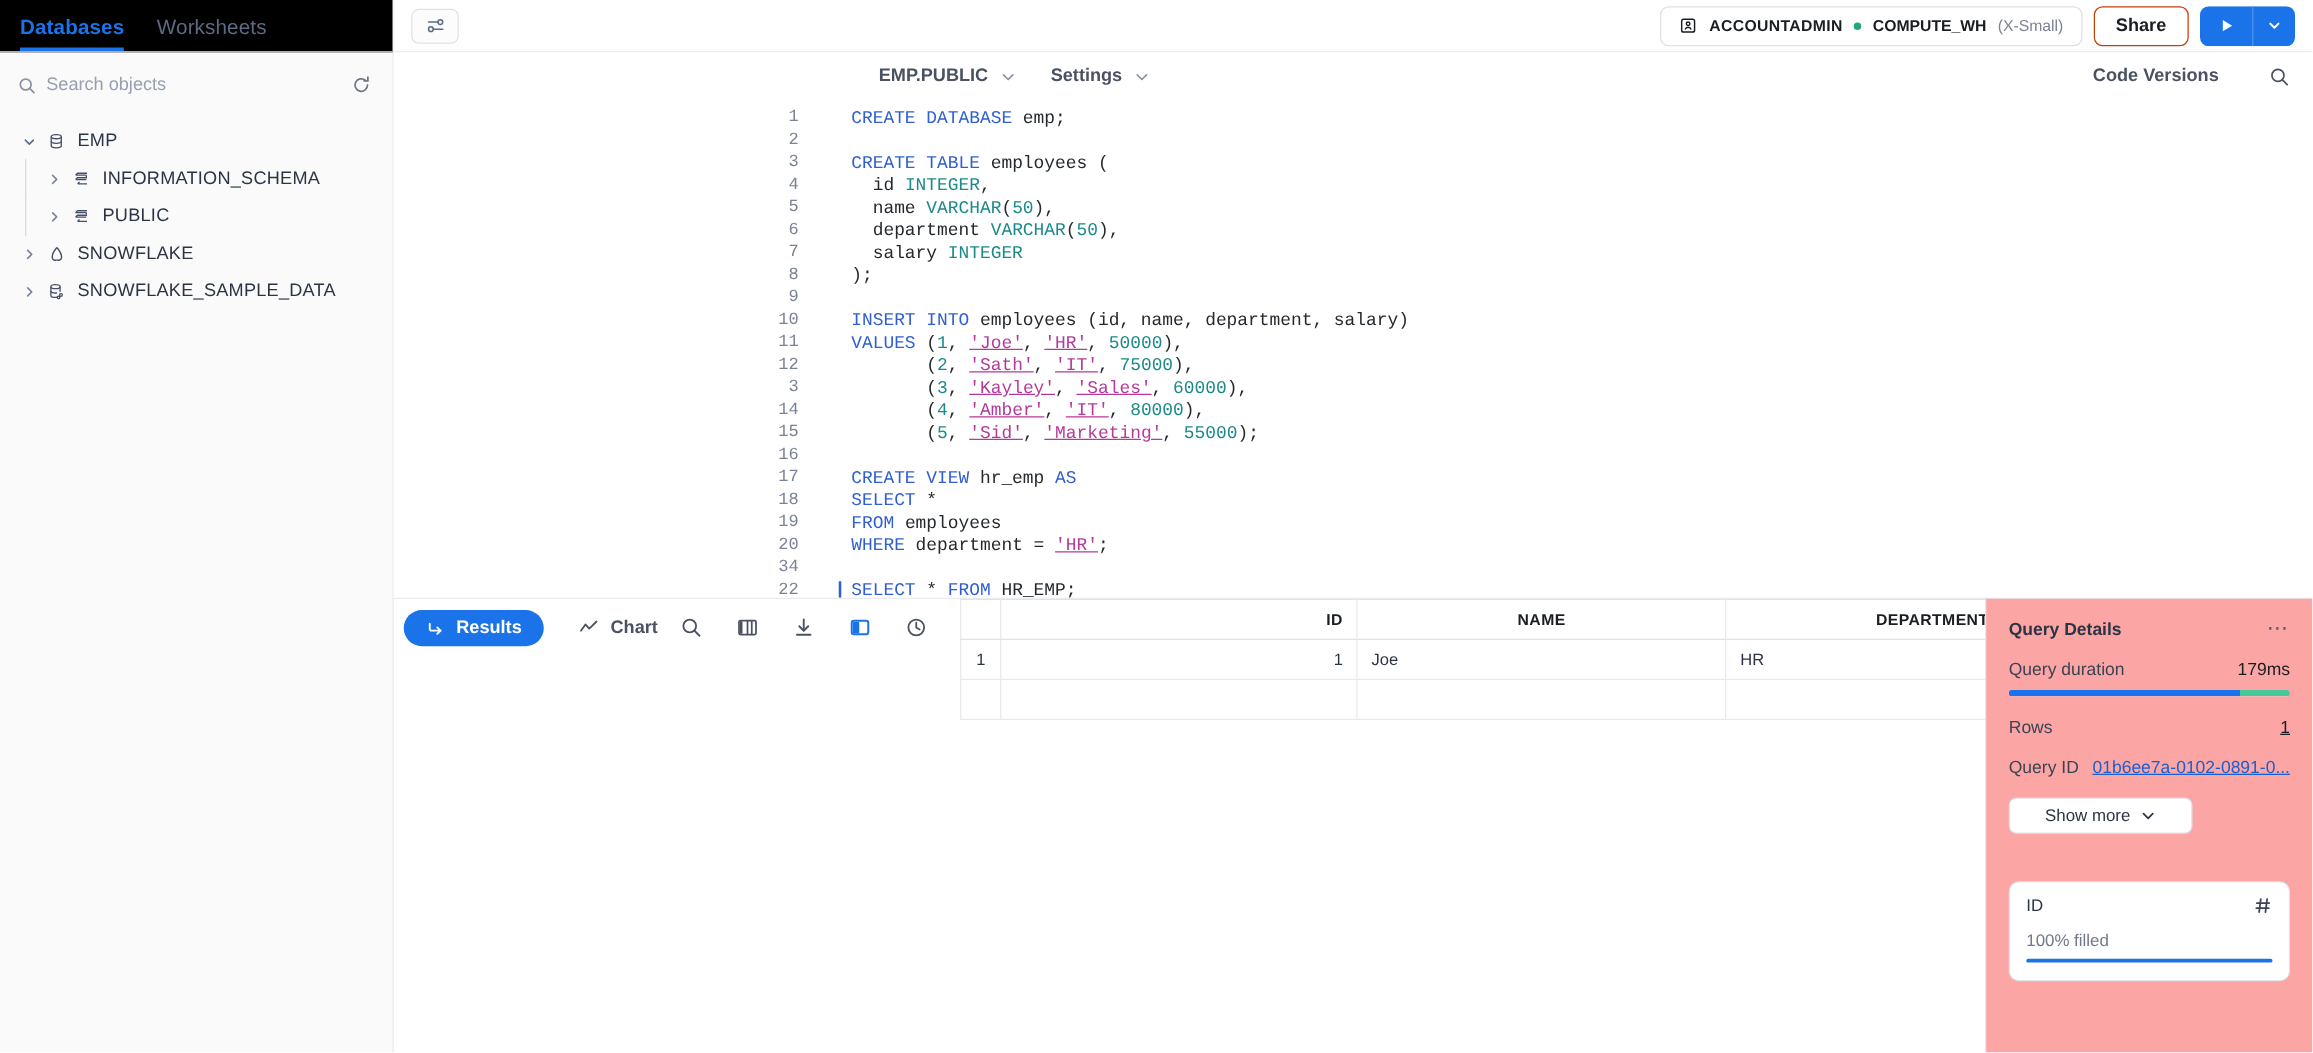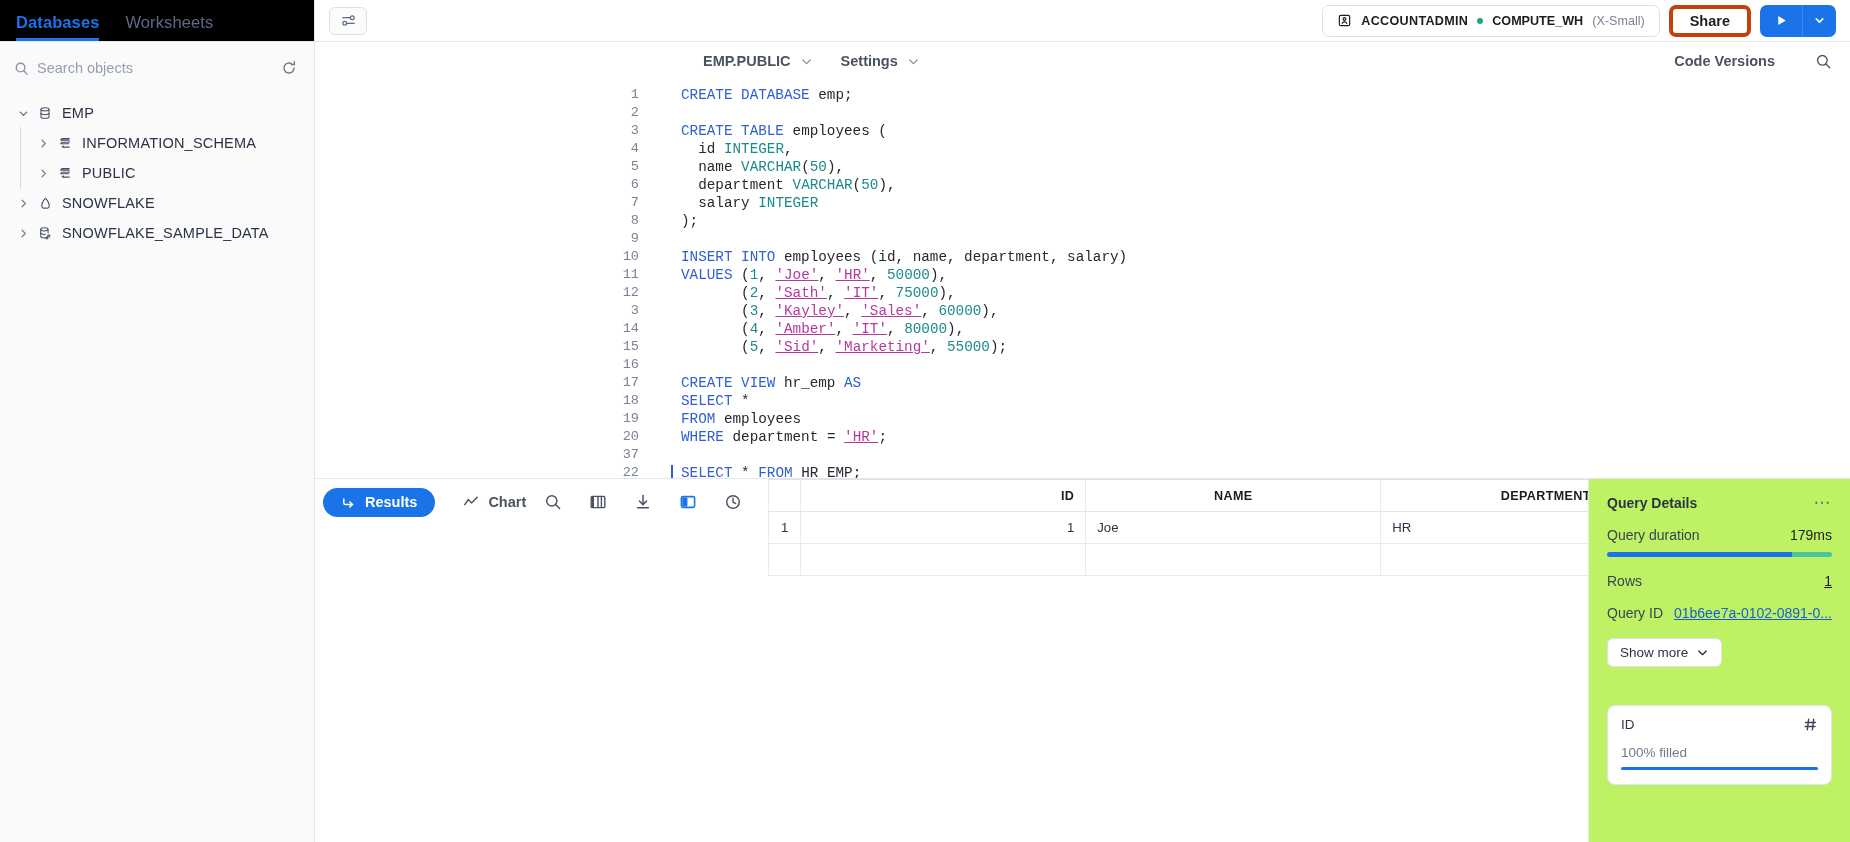--- a/index.html
+++ b/index.html
@@ -79,21 +79,21 @@
   .ctx-pill {
     height: 32px; border: 1px solid #dde1e7; border-radius: 7px;
     display: flex; align-items: center; gap: 9px; padding: 0 14px;
     background: #fff; font-size: 13px; cursor: pointer;
   }
   .ctx-role { font-weight: 700; letter-spacing: .3px; font-size: 12.6px; color: #1a1d21; }
   .green-dot { width: 6px; height: 6px; border-radius: 50%; background: #1fa97a; }
   .ctx-wh { font-weight: 700; font-size: 12.6px; color: #1a1d21; }
   .ctx-wh-size { font-weight: 400; color: #7b8394; font-size: 12.6px; }
   .share-btn {
-    height: 32px; border: 4px solid #c2410c; border-radius: 7px;
+    height: 32px; border: 1px solid #c2410c; border-radius: 7px;
     display: flex; align-items: center; padding: 0 17px; background: #fff;
     font-size: 14.5px; font-weight: 700; cursor: pointer; color: #1a1d21;
   }
   .run-group { display: flex; height: 32px; border-radius: 7px; overflow: hidden; }
   .run-btn {
     width: 42px; background: #1a73e8; display: flex; align-items: center;
     justify-content: center; cursor: pointer;
   }
   .run-caret {
     width: 34px; background: #1a73e8; display: flex; align-items: center;
@@ -168,39 +168,39 @@
   .c-name { width: 295px; }
   .c-dept { width: 330px; }
   .c-sal { width: 296px; text-align: right; }
   td.idxcell { color: #7f88f0; text-align: center; font-size: 12.4px; padding: 0; }
   .blank-row td { height: 30px; border-bottom: none; }
 
   
   .qd-panel {
     width: 262px; flex: 0 0 262px; border-left: 1px solid #e4e7eb;
     padding: 16px 18px 0 18px; display: flex; flex-direction: column;
-    background: #bef264;
+    background: #fca5a5;
   }
   .qd-head { display: flex; align-items: center; justify-content: space-between; }
   .qd-title { font-size: 14px; font-weight: 700; color: #2b3445; }
   .qd-dots { color: #565f70; font-size: 17px; letter-spacing: 1.6px; cursor: pointer; line-height: 10px; }
   .qd-row {
     display: flex; align-items: center; justify-content: space-between;
     font-size: 14px; color: #3b4354; margin-top: 16px;
   }
   .qd-val { font-size: 14px; color: #1a1d21; }
   .qd-val.link { color: #1a1d21; text-decoration: underline; cursor: pointer; }
   .qd-val.blue { color: #1a5fd0; text-decoration: underline; cursor: pointer; }
   .qd-bar { height: 5px; border-radius: 3px; display: flex; overflow: hidden; margin-top: 9px; background: #eceef2; }
   .qd-bar .seg-blue { background: #1a73e8; }
   .qd-bar .seg-green { background: #48c79c; }
   .showmore {
     margin-top: 17px; align-self: flex-start; height: 29px;
     border: 1px solid #dde1e7; border-radius: 6px; background: #fff;
-    display: flex; align-items: center; gap: 8px; padding: 0 12px;
+    display: flex; align-items: center; gap: 8px; padding: 0 28px;
     font-size: 13.5px; color: #2b3445; cursor: pointer; font-weight: 400;
   }
   .col-card {
     margin-top: 38px; border: 1px solid #e1e4e9; border-radius: 8px;
     padding: 11px 13px 14px 13px; background: #fff;
   }
   .cc-head { display: flex; align-items: center; justify-content: space-between; }
   .cc-name { font-size: 13.5px; color: #2b3445; }
   .cc-fill { font-size: 13.5px; color: #70798a; margin-top: 13px; }
   .cc-bar { height: 2.5px; background: #1a73e8; border-radius: 2px; margin-top: 7px; }
@@ -416,21 +416,21 @@
         <div class="code-line"><div class="ln">11</div><div class="code-txt"><span class="k">VALUES</span><span class="p"> (</span><span class="t">1</span><span class="p">, </span><span class="s">'Joe'</span><span class="p">, </span><span class="s">'HR'</span><span class="p">, </span><span class="t">50000</span><span class="p">),</span></div></div>
         <div class="code-line"><div class="ln">12</div><div class="code-txt"><span class="p">       (</span><span class="t">2</span><span class="p">, </span><span class="s">'Sath'</span><span class="p">, </span><span class="s">'IT'</span><span class="p">, </span><span class="t">75000</span><span class="p">),</span></div></div>
         <div class="code-line"><div class="ln">3</div><div class="code-txt"><span class="p">       (</span><span class="t">3</span><span class="p">, </span><span class="s">'Kayley'</span><span class="p">, </span><span class="s">'Sales'</span><span class="p">, </span><span class="t">60000</span><span class="p">),</span></div></div>
         <div class="code-line"><div class="ln">14</div><div class="code-txt"><span class="p">       (</span><span class="t">4</span><span class="p">, </span><span class="s">'Amber'</span><span class="p">, </span><span class="s">'IT'</span><span class="p">, </span><span class="t">80000</span><span class="p">),</span></div></div>
         <div class="code-line"><div class="ln">15</div><div class="code-txt"><span class="p">       (</span><span class="t">5</span><span class="p">, </span><span class="s">'Sid'</span><span class="p">, </span><span class="s">'Marketing'</span><span class="p">, </span><span class="t">55000</span><span class="p">);</span></div></div>
         <div class="code-line"><div class="ln">16</div><div class="code-txt">&nbsp;</div></div>
         <div class="code-line"><div class="ln">17</div><div class="code-txt"><span class="k">CREATE VIEW</span><span class="id"> hr_emp </span><span class="k">AS</span></div></div>
         <div class="code-line"><div class="ln">18</div><div class="code-txt"><span class="k">SELECT</span><span class="p"> *</span></div></div>
         <div class="code-line"><div class="ln">19</div><div class="code-txt"><span class="k">FROM</span><span class="id"> employees</span></div></div>
         <div class="code-line"><div class="ln">20</div><div class="code-txt"><span class="k">WHERE</span><span class="id"> department </span><span class="p">= </span><span class="s">'HR'</span><span class="p">;</span></div></div>
-        <div class="code-line"><div class="ln">37</div><div class="code-txt">&nbsp;</div></div>
+        <div class="code-line"><div class="ln">34</div><div class="code-txt">&nbsp;</div></div>
         <div class="code-line cursor-line"><div class="ln">22</div><div class="code-txt"><span class="k">SELECT</span><span class="p"> * </span><span class="k">FROM</span><span class="id"> HR_EMP</span><span class="p">;</span></div></div>
       </div>
 
     <div class="results-wrap">
       <div class="results-main">
 
         <div class="res-tabs">
           <div class="res-tabs-left">
             <div class="pill-tab active">
               <span>

